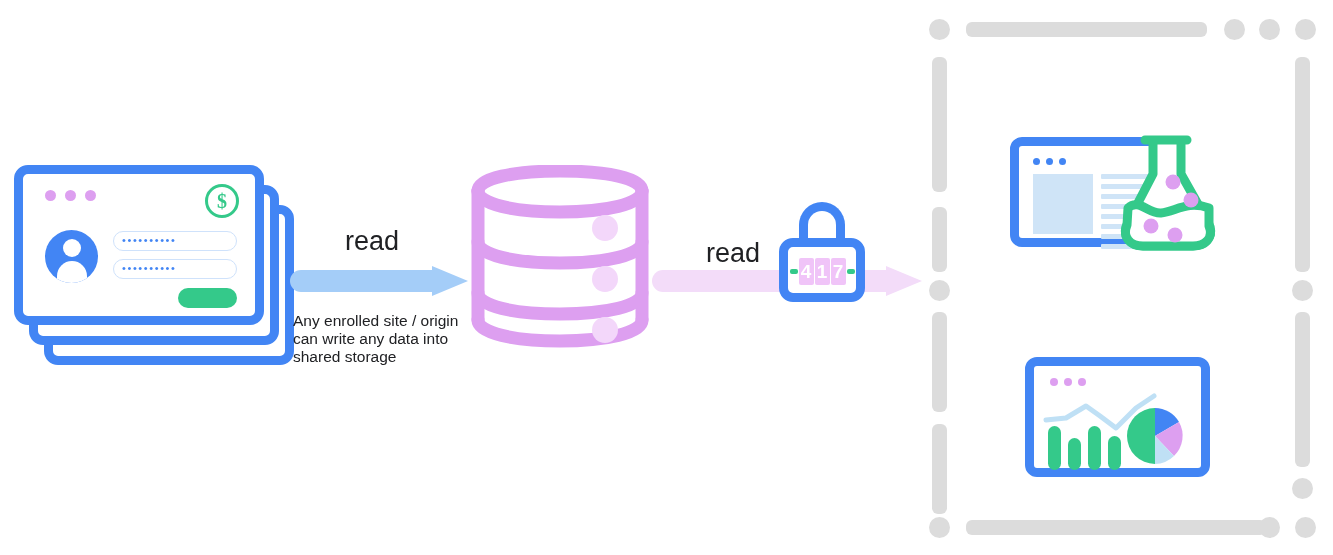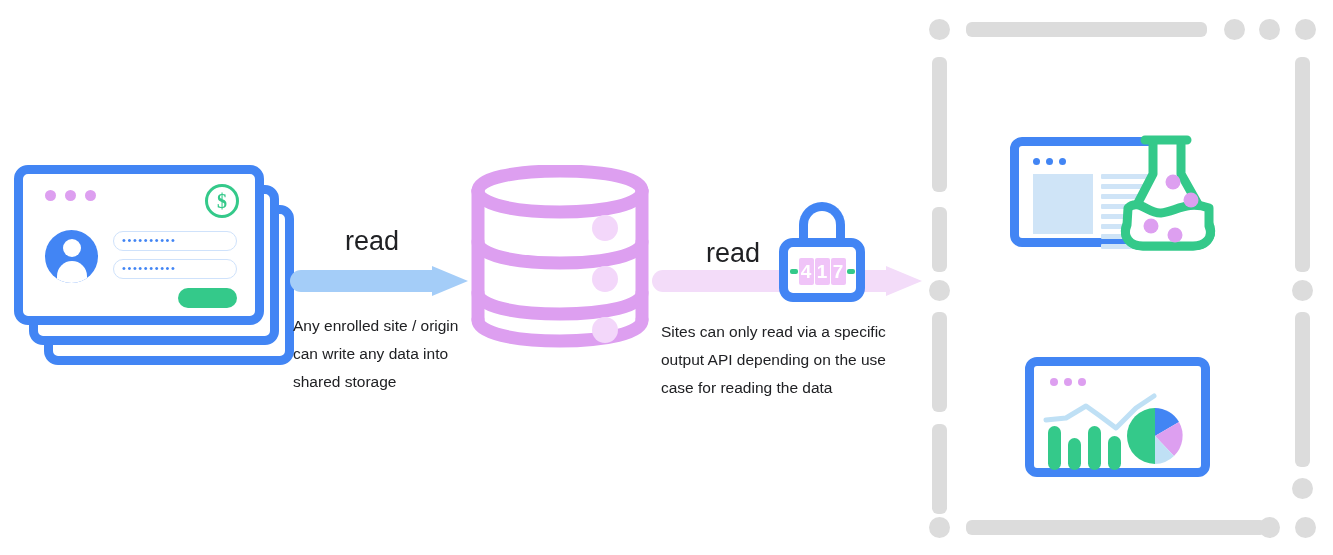--- a/index.html
+++ b/index.html
@@ -50,21 +50,21 @@
   #writeArrow .arrow-head{left:142px;top:0;border-width:15px 0 15px 36px;border-color:transparent transparent transparent #a4cdf8;}
 
   #readArrow{left:652px;top:266px;width:278px;height:30px;}
   #readArrow .arrow-body{left:0;top:4px;width:240px;background:#f3dcf9;}
   #readArrow .arrow-head{left:234px;top:0;border-width:15px 0 15px 36px;border-color:transparent transparent transparent #f3dcf9;}
 
   .arrow-label{font-size:27px;color:#202124;font-weight:400;}
   #writeLabel{left:345px;top:226px;}
   #readLabel{left:706px;top:238px;}
 
-  .caption{font-size:15.5px;line-height:28px;color:#202124;}
+  .caption{font-size:15.5px;line-height:18px;color:#202124;}
   #writeCaption{left:293px;top:312px;width:175px;}
   #readCaption{left:661px;top:318px;width:240px;}
 
   
   #ssTitle{left:460px;top:127px;font-size:25px;font-weight:700;color:#202124;letter-spacing:0.2px;}
 
   #cyl{left:470px;top:165px;width:180px;height:185px;}
 
   
   #lock{left:777px;top:202px;width:90px;height:100px;}
@@ -161,21 +161,20 @@
       <circle cx="135" cy="114" r="13" fill="#f3d7fa"></circle>
       <circle cx="135" cy="165" r="13" fill="#f3d7fa"></circle>
     </svg>
   </div>
 
   <div class="abs arrow-label" id="readLabel">read</div>
   <div class="abs" id="readArrow">
     <div class="arrow-body"></div>
       <div class="arrow-head"></div>
   </div>
-  <div class="abs caption" id="readCaption">Sites can only read via a specific output API depending on the use case for reading the data</div>
 
   <div class="abs" id="lock">
     <div class="lock-shackle"></div>
     <div class="lock-body"></div>
     <div class="dialrow">
       <div class="tick"></div>
       <div class="dial">4</div>
       <div class="dial">1</div>
       <div class="dial">7</div>
       <div class="tick"></div>

